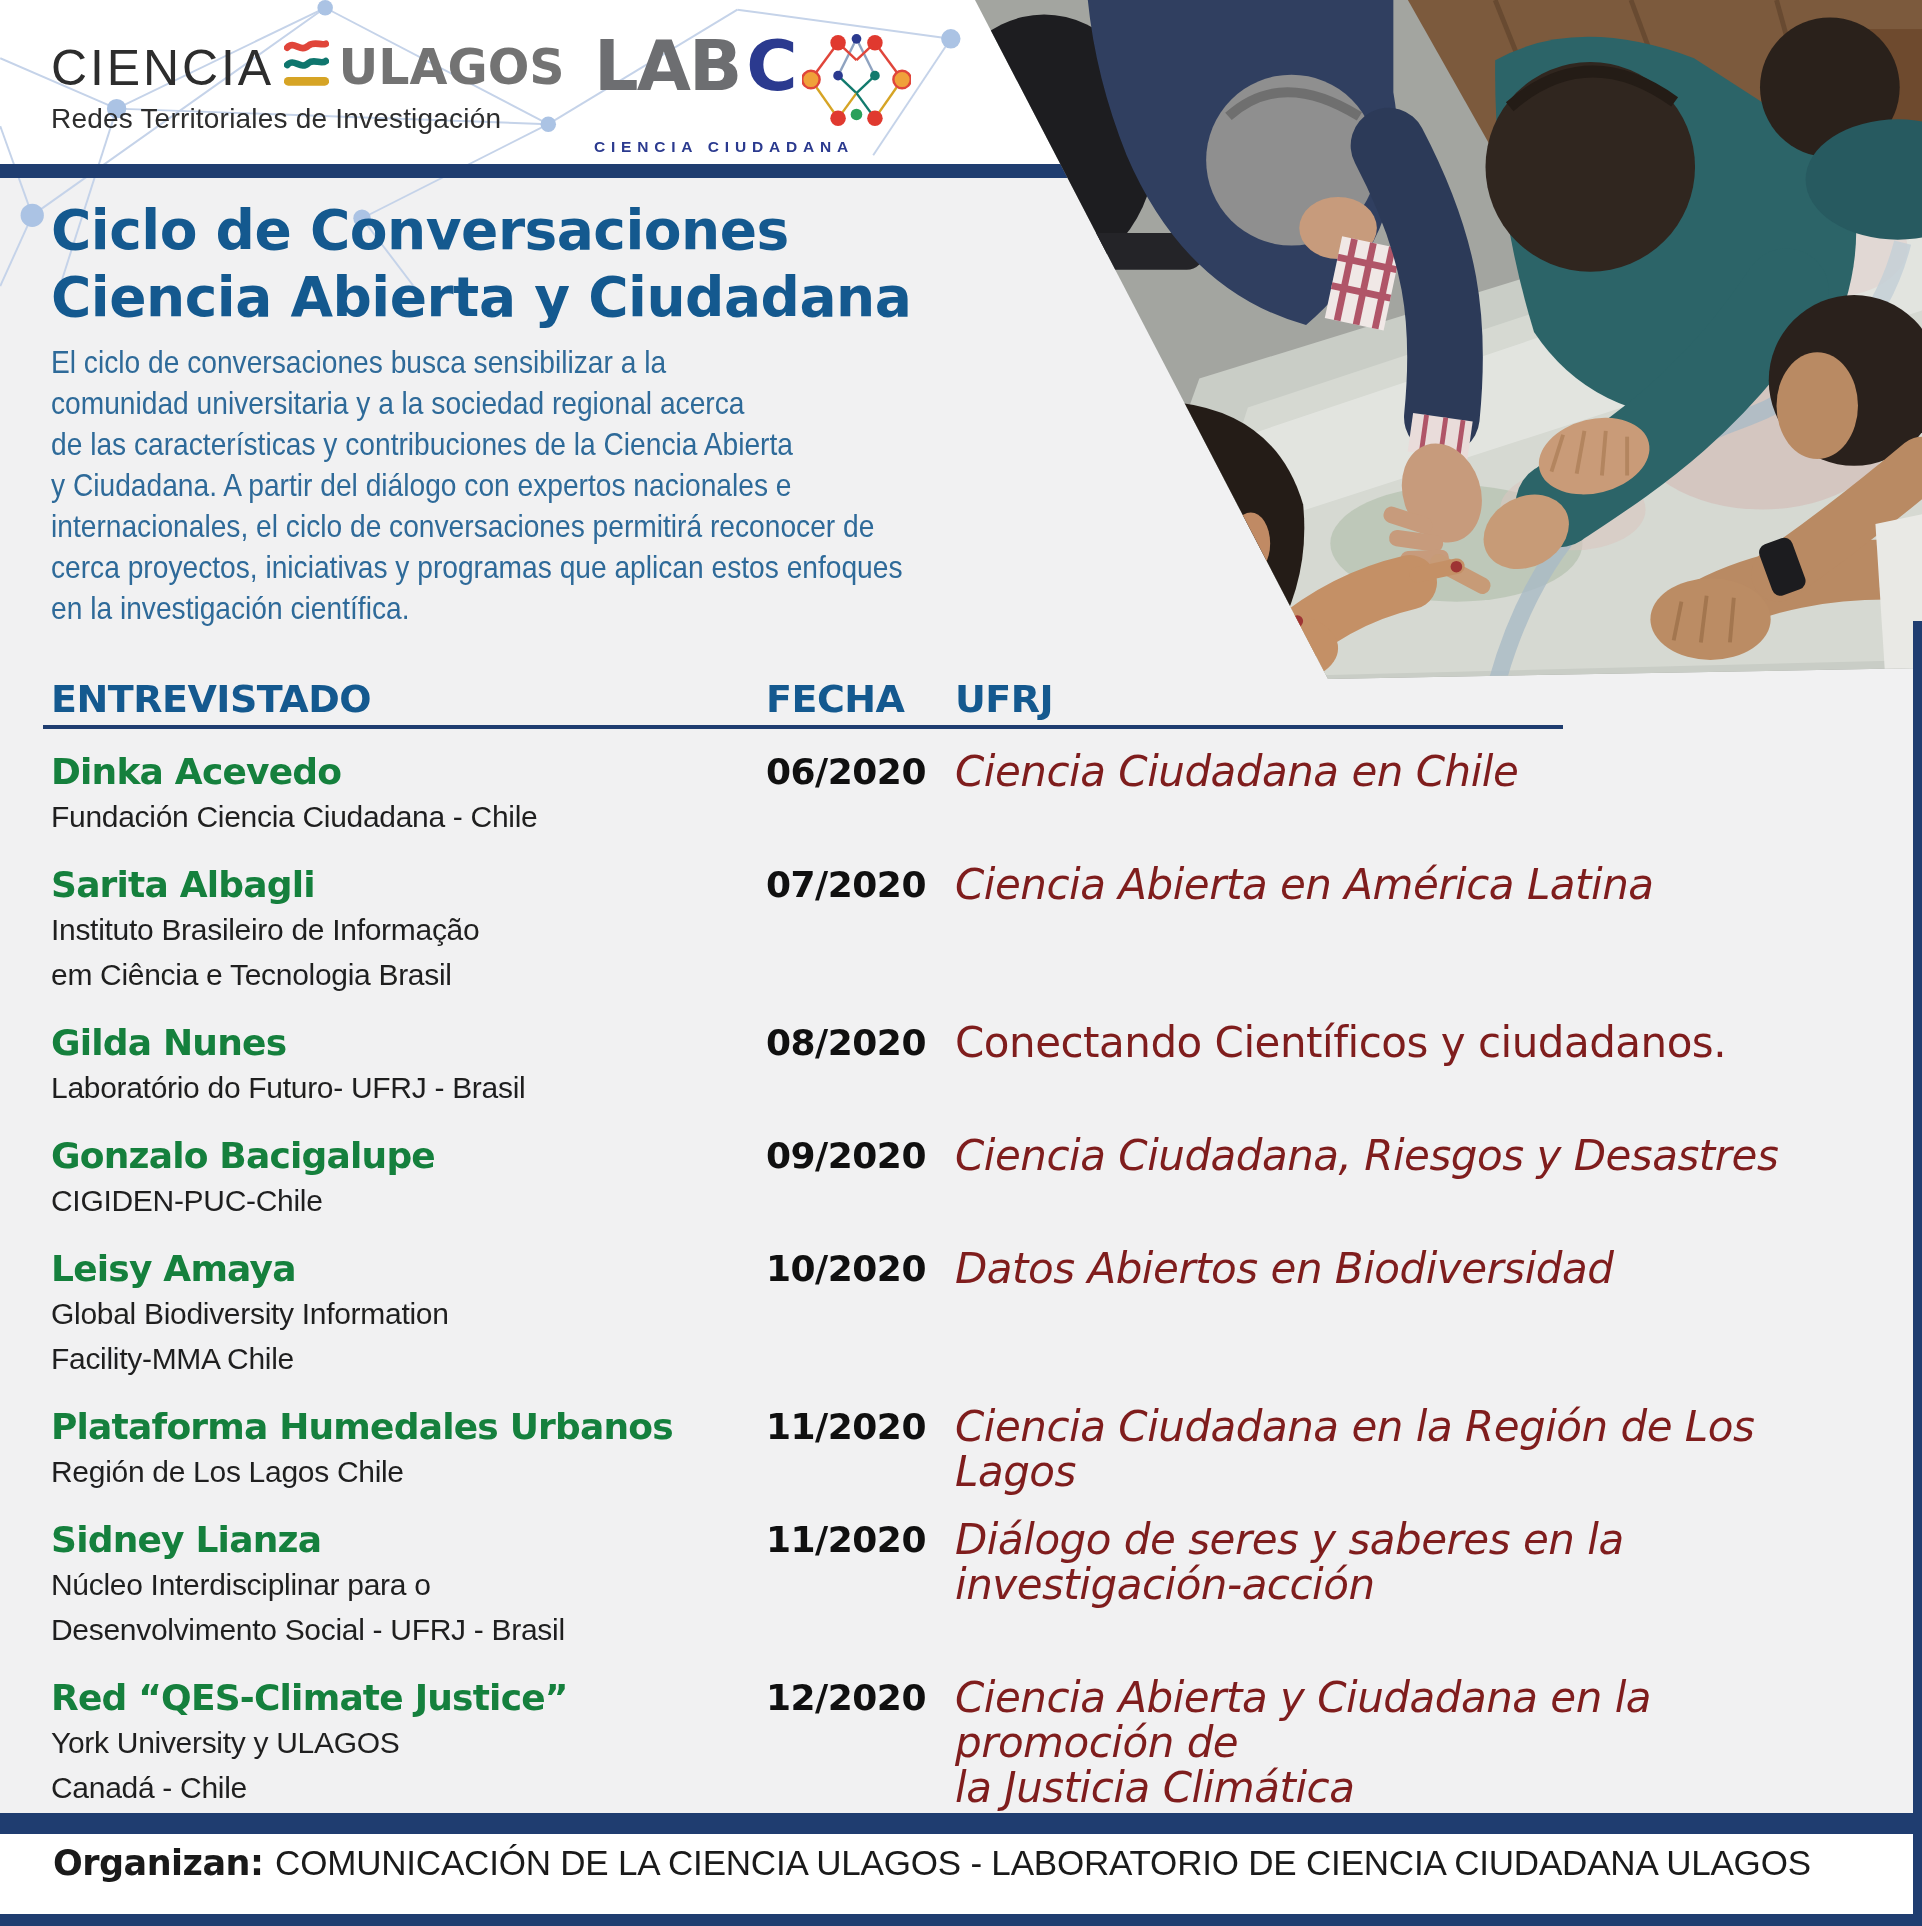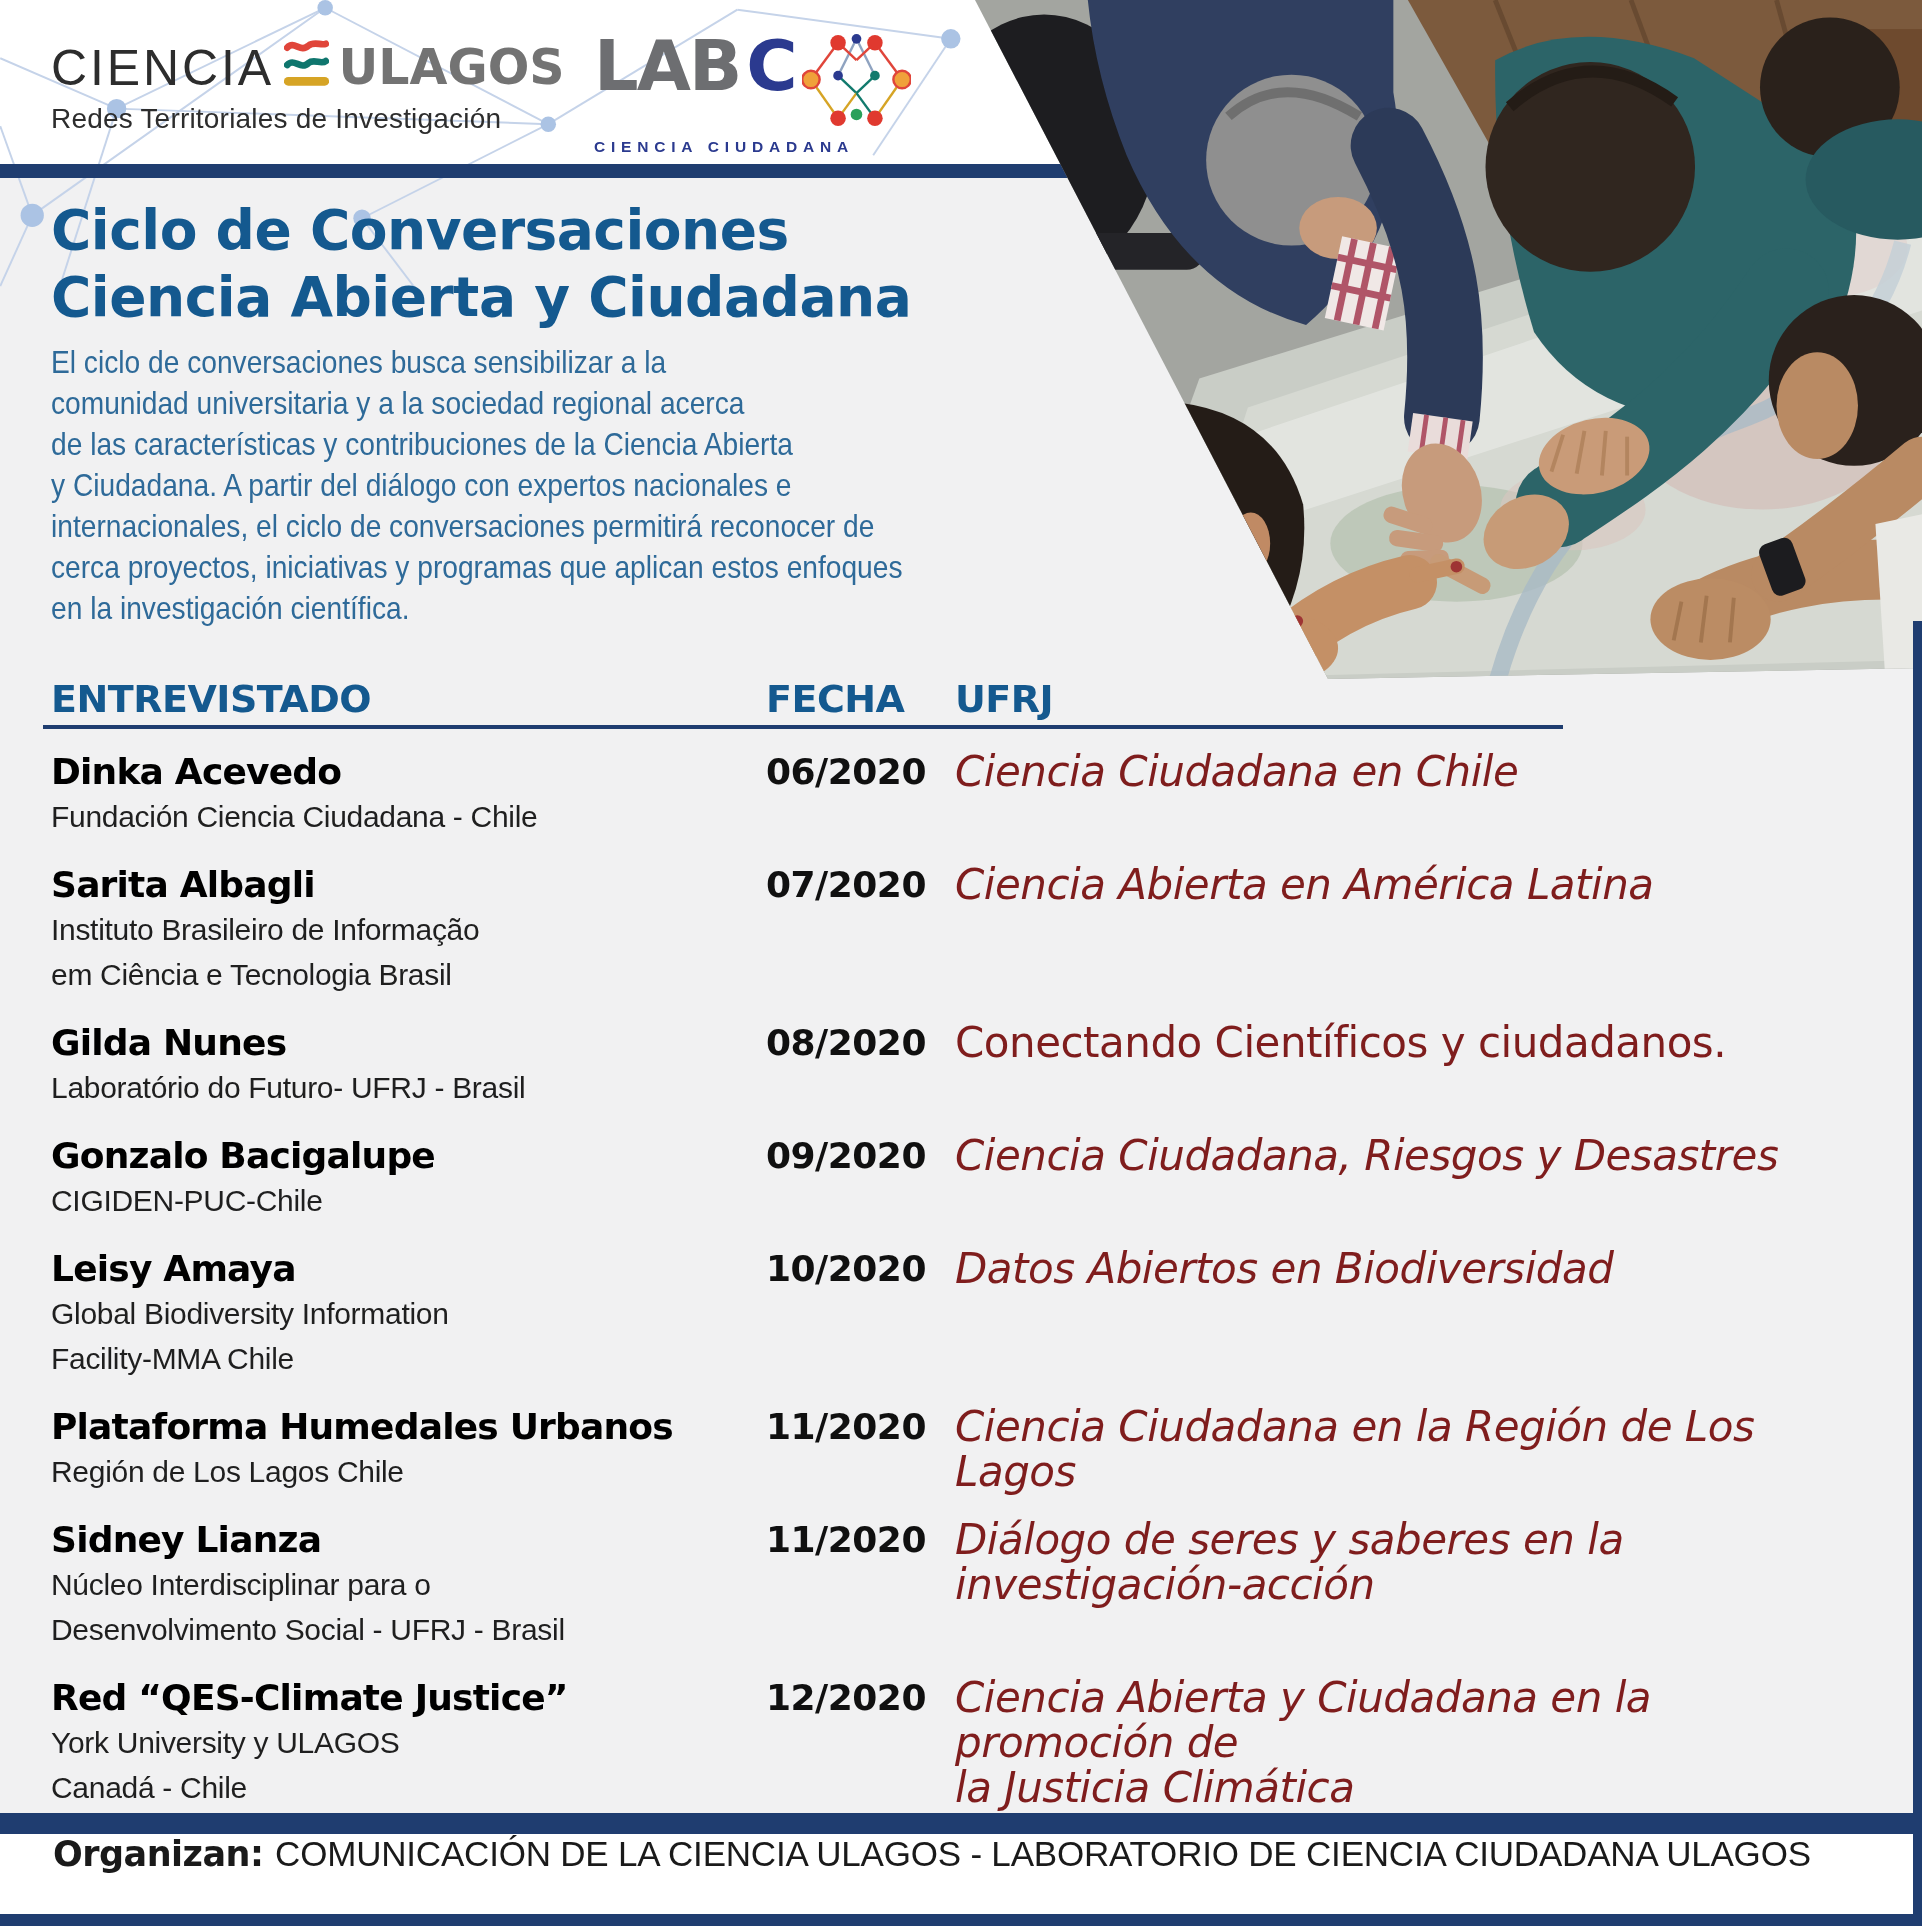--- a/index.html
+++ b/index.html
@@ -42,30 +42,30 @@
   .paragraph{position:absolute;left:51px;top:342px;width:1087px;z-index:5;color:var(--para-blue);
          font-size:32px;line-height:41px;white-space:pre-line;transform:scaleX(0.88);transform-origin:top left;}
 
   
   .thead{position:absolute;left:51px;top:677px;width:1795px;display:grid;grid-template-columns:715px 189px 1fr;z-index:5;}
   .th{font-family:"DejaVu Sans",sans-serif;font-size:38px;font-weight:800;letter-spacing:-0.5px;color:var(--title-blue);}
   .head-rule{position:absolute;left:43px;top:725px;width:1520px;height:3.9px;background:var(--navy);z-index:5;}
 
   .rows{position:absolute;left:51px;top:749px;width:1795px;z-index:5;}
   .row{display:grid;grid-template-columns:715px 189px 1fr;margin-bottom:23px;}
-  .name{font-family:"DejaVu Sans",sans-serif;font-size:36px;line-height:45px;font-weight:800;letter-spacing:-0.8px;color:#000000;}
+  .name{font-family:"DejaVu Sans",sans-serif;font-size:36px;line-height:45px;font-weight:800;letter-spacing:-0.8px;color:#15803d;}
   .aff{font-size:30px;line-height:45px;color:#1f1f1f;white-space:pre-line;letter-spacing:-0.3px;}
   .date{font-family:"DejaVu Sans",sans-serif;font-size:36px;line-height:45px;font-weight:800;letter-spacing:-0.5px;color:#101010;}
   .topic{font-family:"DejaVu Sans",sans-serif;font-size:42px;line-height:45px;font-weight:400;letter-spacing:-0.5px;color:#7f1d1d;white-space:pre-line;}
   .topic.it{font-style:italic;}
 
   
   .footer-bar{position:absolute;left:0;top:1813px;width:1922px;height:21.3px;background:var(--navy);z-index:7;}
   .footer-white{position:absolute;left:0;top:1834px;width:1922px;height:80px;background:#ffffff;z-index:7;}
-  .footer-text{position:absolute;left:53px;top:1834px;height:58px;display:flex;align-items:flex-start;z-index:8;font-size:35px;color:var(--ink);}
+  .footer-text{position:absolute;left:53px;top:1834px;height:58px;display:flex;align-items:center;z-index:8;font-size:35px;color:var(--ink);}
   .footer-label{font-family:"DejaVu Sans",sans-serif;font-weight:800;letter-spacing:-0.5px;}
   .footer-rest{margin-left:11.6px;letter-spacing:-0.2px;}
   .bottom-bar{position:absolute;left:0;top:1914px;width:1922px;height:12.6px;background:var(--navy);z-index:7;}
 </style>
 </head>
 <body>
 
 <div class="poster">
 
   <div class="header-band"></div>

